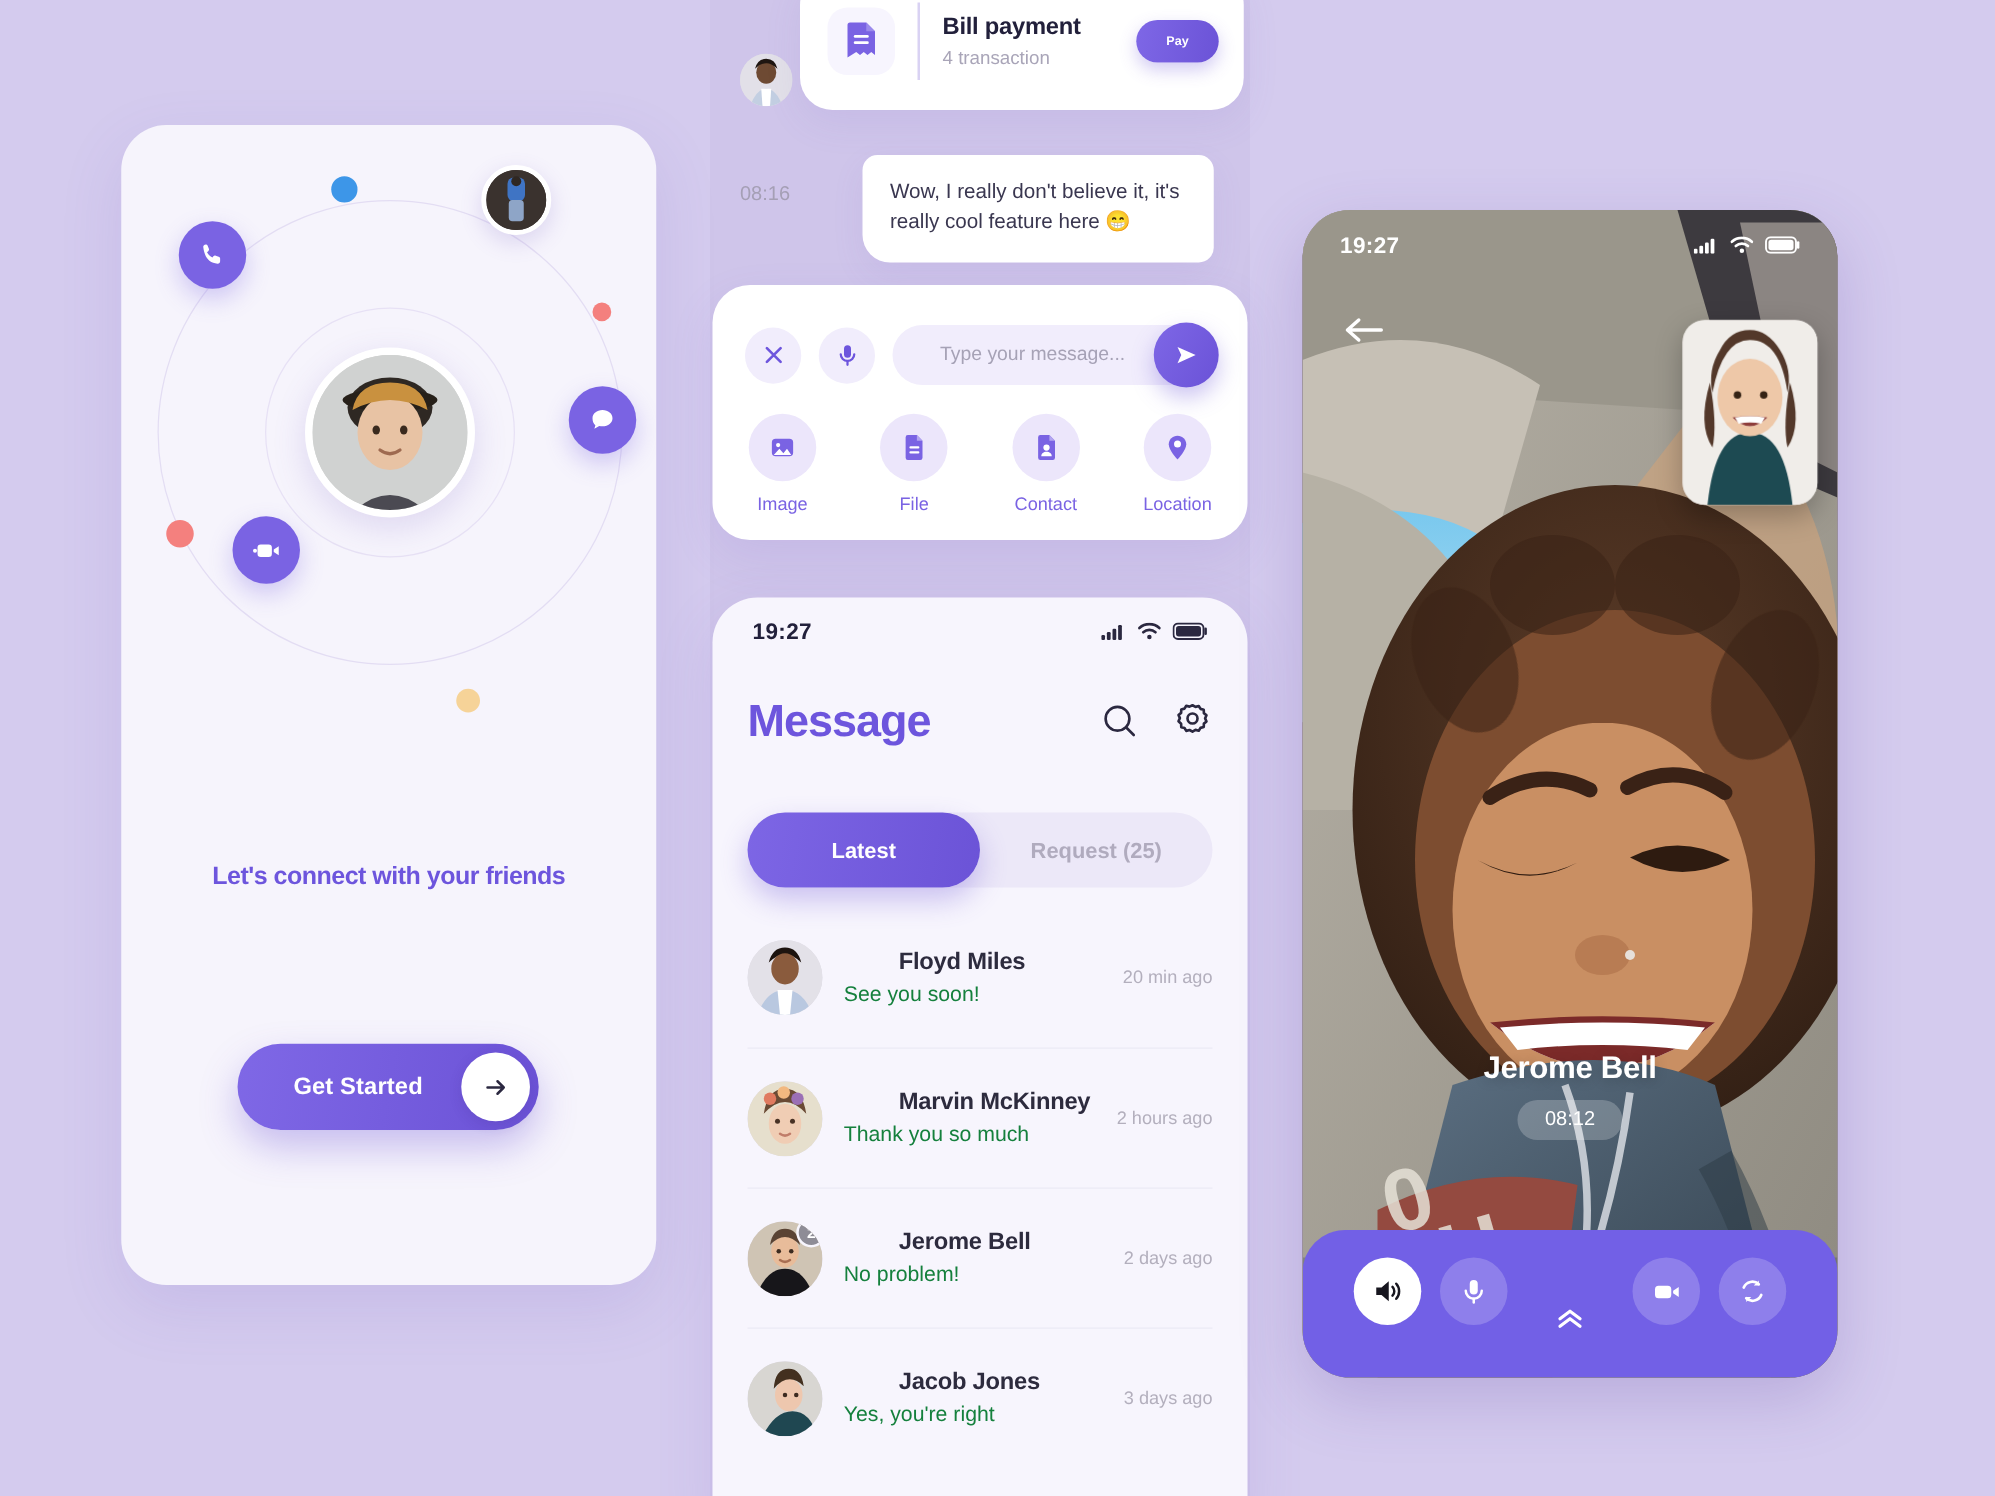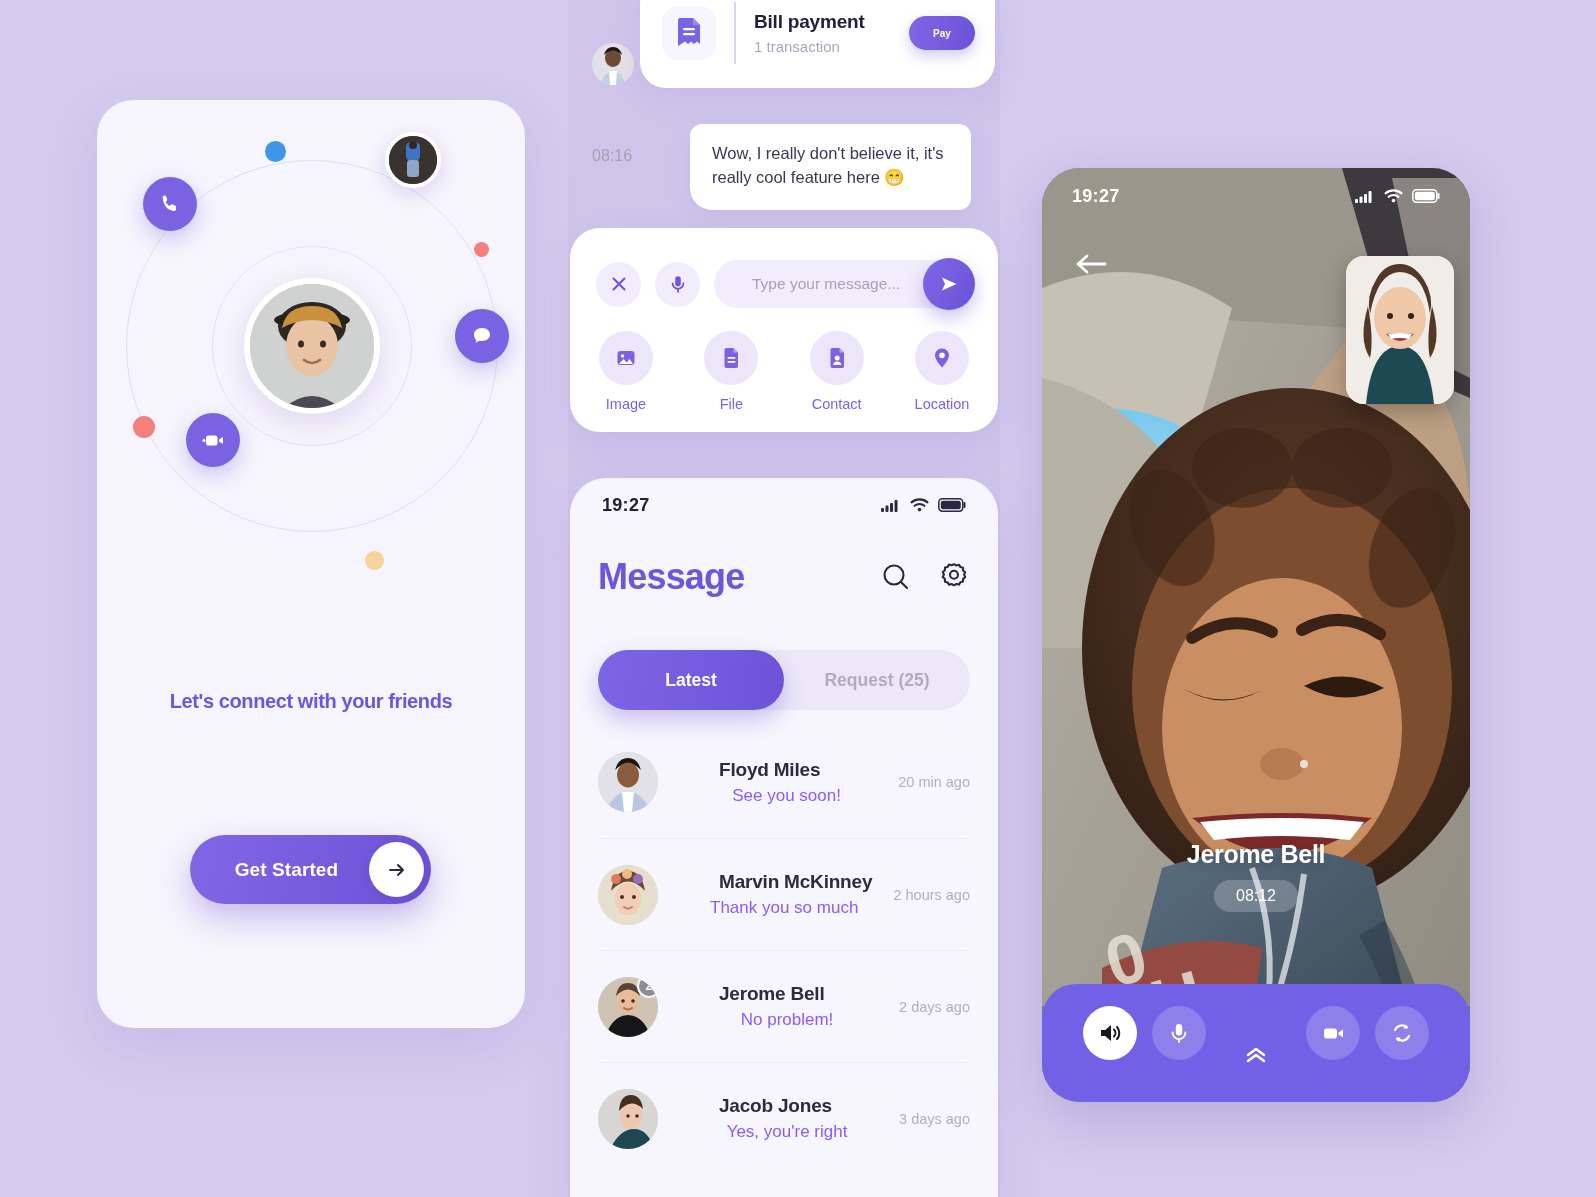--- a/index.html
+++ b/index.html
@@ -212,21 +212,21 @@
     overflow: hidden; background: #dedbe6; flex: none;
   }
   .ci-badge {
     position: absolute; right: -3px; top: -3px; width: 24px; height: 24px;
     border-radius: 50%; background: #8e8c96; color: #fff; font-size: 12.5px;
     font-weight: bold; display: flex; align-items: center; justify-content: center;
     border: 2px solid #f7f5fd; z-index: 3;
   }
   .ci-texts { margin-left: 17px; flex: 1; }
   .ci-name { font-size: 19px; font-weight: bold; color: #2d2b3e; letter-spacing: -0.2px; margin-left: 44px; }
-  .ci-msg { font-size: 17px; color: #8b5cf6; margin-top: 5px; text-align: center; }
+  .ci-msg { font-size: 17px; color: #15803d; margin-top: 5px; }
   .ci-time { font-size: 14.5px; color: #b3afbd; }
 
   
   .call-phone {
     position: absolute; left: 1042px; top: 168px;
     width: 428px; height: 934px;
     border-radius: 38px; overflow: hidden;
     box-shadow: 0 18px 50px rgba(90,65,160,0.22);
     background: #6d6257;
   }
@@ -359,21 +359,21 @@
       <svg width="30" height="32" viewBox="0 0 30 32">
         <path d="M4 3a2 2 0 012-2h13l7 7v19l-3-2.4-3 2.4-3-2.4-3 2.4-3-2.4L4 29z" fill="#7a63e3"></path>
         <path d="M19 1l7 7h-7z" fill="#9b8aec"></path>
         <rect x="9" y="11" width="12" height="2.2" rx="1.1" fill="#fff"></rect>
         <rect x="9" y="16" width="12" height="2.2" rx="1.1" fill="#fff"></rect>
       </svg>
     </div>
     <div class="bill-divider"></div>
     <div class="bill-texts">
       <div class="bill-title">Bill payment</div>
-      <div class="bill-sub">1 transaction</div>
+      <div class="bill-sub">4 transaction</div>
     </div>
     <div class="pay-btn">Pay</div>
   </div>
 </div>
 
 <div class="msg-time-left">08:16</div>
 <div class="msg-bubble">Wow, I really don't believe it, it's really cool feature here 😁</div>
 
 <div class="composer">
   <div class="comp-row1">

